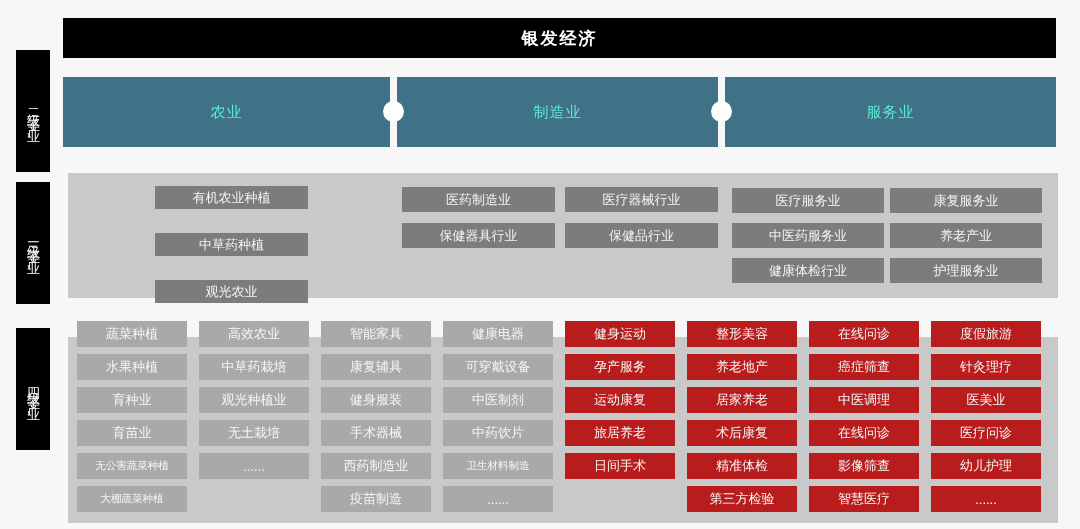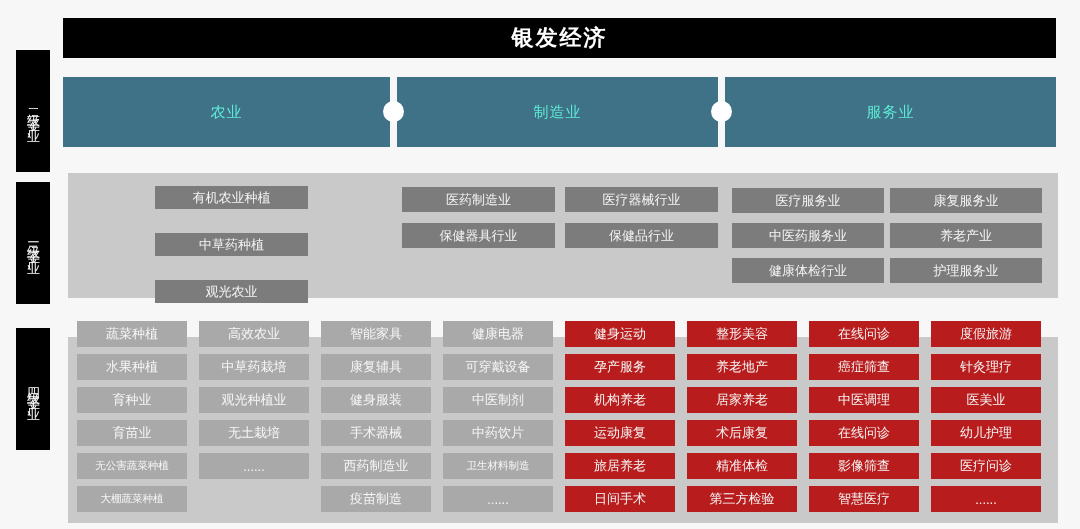--- a/index.html
+++ b/index.html
@@ -4,21 +4,21 @@
 <style>
   html,body{margin:0;padding:0;background:#ffffff;}
   .canvas{
     position:relative;width:1080px;height:529px;
     background:#f7f7f7;overflow:hidden;
     font-family:"Liberation Sans","DejaVu Sans",sans-serif;
   }
   
   .title-bar{
     position:absolute;left:63px;top:18px;width:993px;height:40px;
-    background:#000;color:#fff;font-size:22px;font-weight:bold;
+    background:#000;color:#fff;font-size:17px;font-weight:bold;
     display:flex;align-items:center;justify-content:center;letter-spacing:2px;
   }
   
   .vlabel{
     position:absolute;left:16px;width:34px;height:122px;background:#000;
     color:#fff;font-size:13px;letter-spacing:5px;
     writing-mode:vertical-rl;text-orientation:upright;
     display:flex;align-items:center;justify-content:center;
   }
   
@@ -132,21 +132,20 @@
       <div class="box">可穿戴设备</div>
       <div class="box">中医制剂</div>
       <div class="box">中药饮片</div>
       <div class="box sm">卫生材料制造</div>
       <div class="box">......</div>
     </div>
 
     <div class="l4-col dark">
       <div class="box">健身运动</div>
       <div class="box">孕产服务</div>
-      <div class="box">机构养老</div>
       <div class="box">运动康复</div>
       <div class="box">旅居养老</div>
       <div class="box">日间手术</div>
     </div>
 
     <div class="l4-col dark">
       <div class="box">整形美容</div>
       <div class="box">养老地产</div>
       <div class="box">居家养老</div>
       <div class="box">术后康复</div>
@@ -160,19 +159,19 @@
       <div class="box">中医调理</div>
       <div class="box">在线问诊</div>
       <div class="box">影像筛查</div>
       <div class="box">智慧医疗</div>
     </div>
 
     <div class="l4-col dark">
       <div class="box">度假旅游</div>
       <div class="box">针灸理疗</div>
       <div class="box">医美业</div>
+      <div class="box">医疗问诊</div>
       <div class="box">幼儿护理</div>
-      <div class="box">医疗问诊</div>
       <div class="box">......</div>
     </div>
 
   </div>
 </div>
 
 </body></html>

